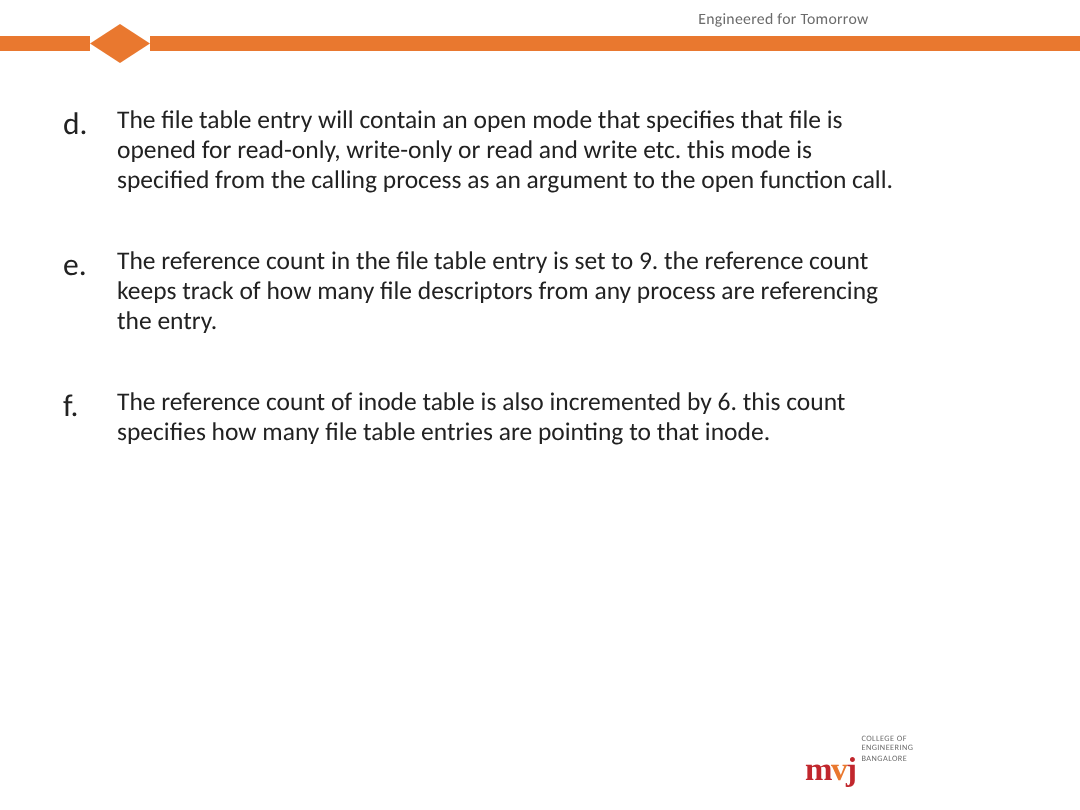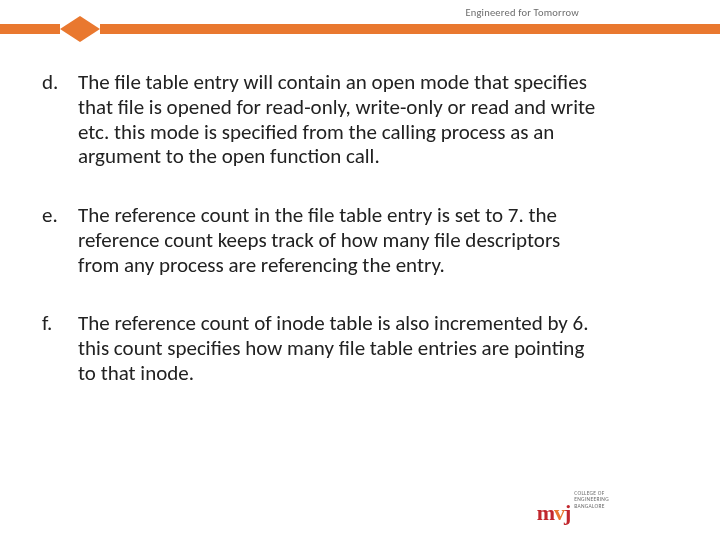--- a/index.html
+++ b/index.html
@@ -7,21 +7,21 @@
   .slide { position: relative; width: 639px; height: 540px; background: #fff; }
   .header-bar { position: absolute; top: 24px; left: 0; width: 720px; height: 10px; background: #e9782f; }
   .header-gap { position: absolute; top: 16px; left: 60px; width: 40px; height: 26px; background: #fff; }
   .tab { position: absolute; top: 16px; left: 60px; width: 40px; height: 26px; }
   .tab::before { content: ""; position: absolute; left: 0; top: 0; width: 0; height: 0; border-right: 20px solid #e9782f; border-top: 13px solid transparent; border-bottom: 13px solid transparent; }
   .tab::after { content: ""; position: absolute; right: 0; top: 0; width: 0; height: 0; border-left: 20px solid #e9782f; border-top: 13px solid transparent; border-bottom: 13px solid transparent; }
   .tagline { position: absolute; top: 6px; right: 60px; font-size: 10.5px; color: #6b6b6b; letter-spacing: 0.2px; }
   .content { position: absolute; top: 70px; left: 42px; right: 42px; }
   .item { display: flex; margin-bottom: 34px; }
   .marker { width: 36px; flex-shrink: 0; font-size: 21px; color: #222; line-height: 1.18; }
-  .text { font-size: 21px; color: #222; line-height: 1.18; }
+  .text { font-size: 17px; color: #222; line-height: 1.18; }
   .logo { position: absolute; right: 30px; bottom: 14px; display: flex; align-items: center; gap: 4px; }
   .logo-mark { font-family: Georgia, 'Times New Roman', serif; font-weight: 700; font-size: 22px; color: #c1272d; letter-spacing: -1px; margin-top: 27px; }
   .logo-sub { font-size: 5.5px; line-height: 1.1; color: #6b6b6b; text-transform: uppercase; letter-spacing: 0.3px; }
   .accent { color: #e9782f; font-weight: 700; }
 </style>
 </head>
 <body>
 
 <div class="slide">
   <div class="header-bar"></div>
@@ -29,21 +29,21 @@
   <div class="tab"></div>
   <div class="tagline">Engineered for Tomorrow</div>
 
   <div class="content">
     <div class="item">
       <div class="marker">d.</div>
       <div class="text">The file table entry will contain an open mode that specifies that file is opened for read-only, write-only or read and write etc. this mode is specified from the calling process as an argument to the open function call.</div>
     </div>
     <div class="item">
       <div class="marker">e.</div>
-      <div class="text">The reference count in the file table entry is set to 7. the reference count keeps track of how many file descriptors from any process are referencing the entry.</div>
+      <div class="text">The reference count in the file table entry is set to 9. the reference count keeps track of how many file descriptors from any process are referencing the entry.</div>
     </div>
     <div class="item">
       <div class="marker">f.</div>
       <div class="text">The reference count of inode table is also incremented by 6. this count specifies how many file table entries are pointing to that inode.</div>
     </div>
   </div>
 
   <div class="logo">
     <div class="logo-mark">
       <span>m</span><span class="accent">v</span><span>j</span>

